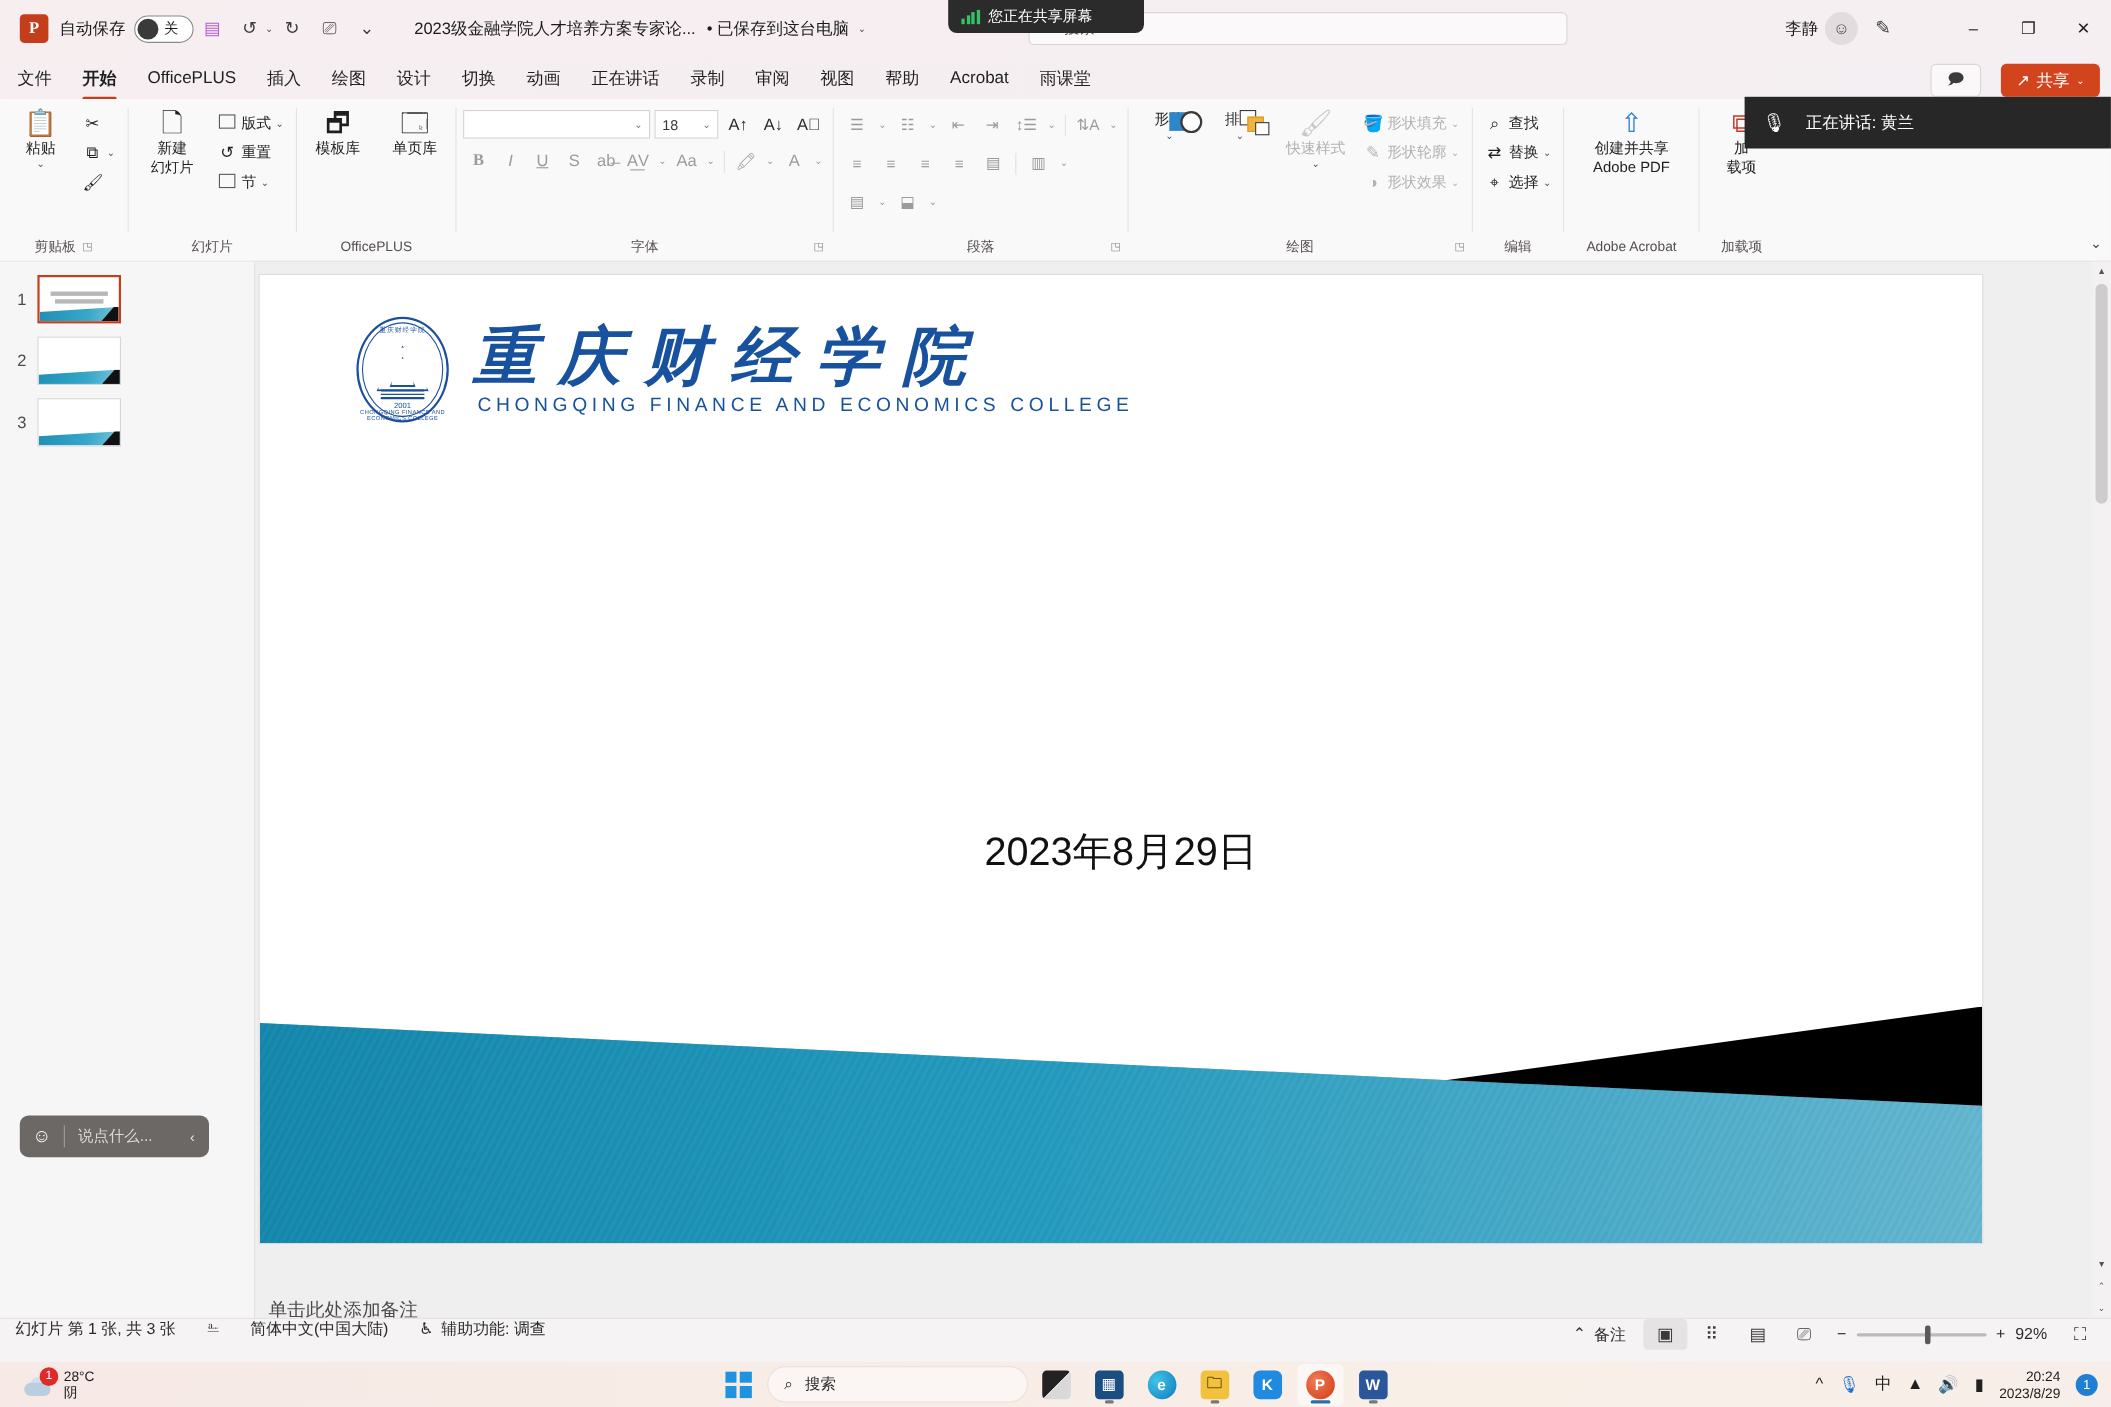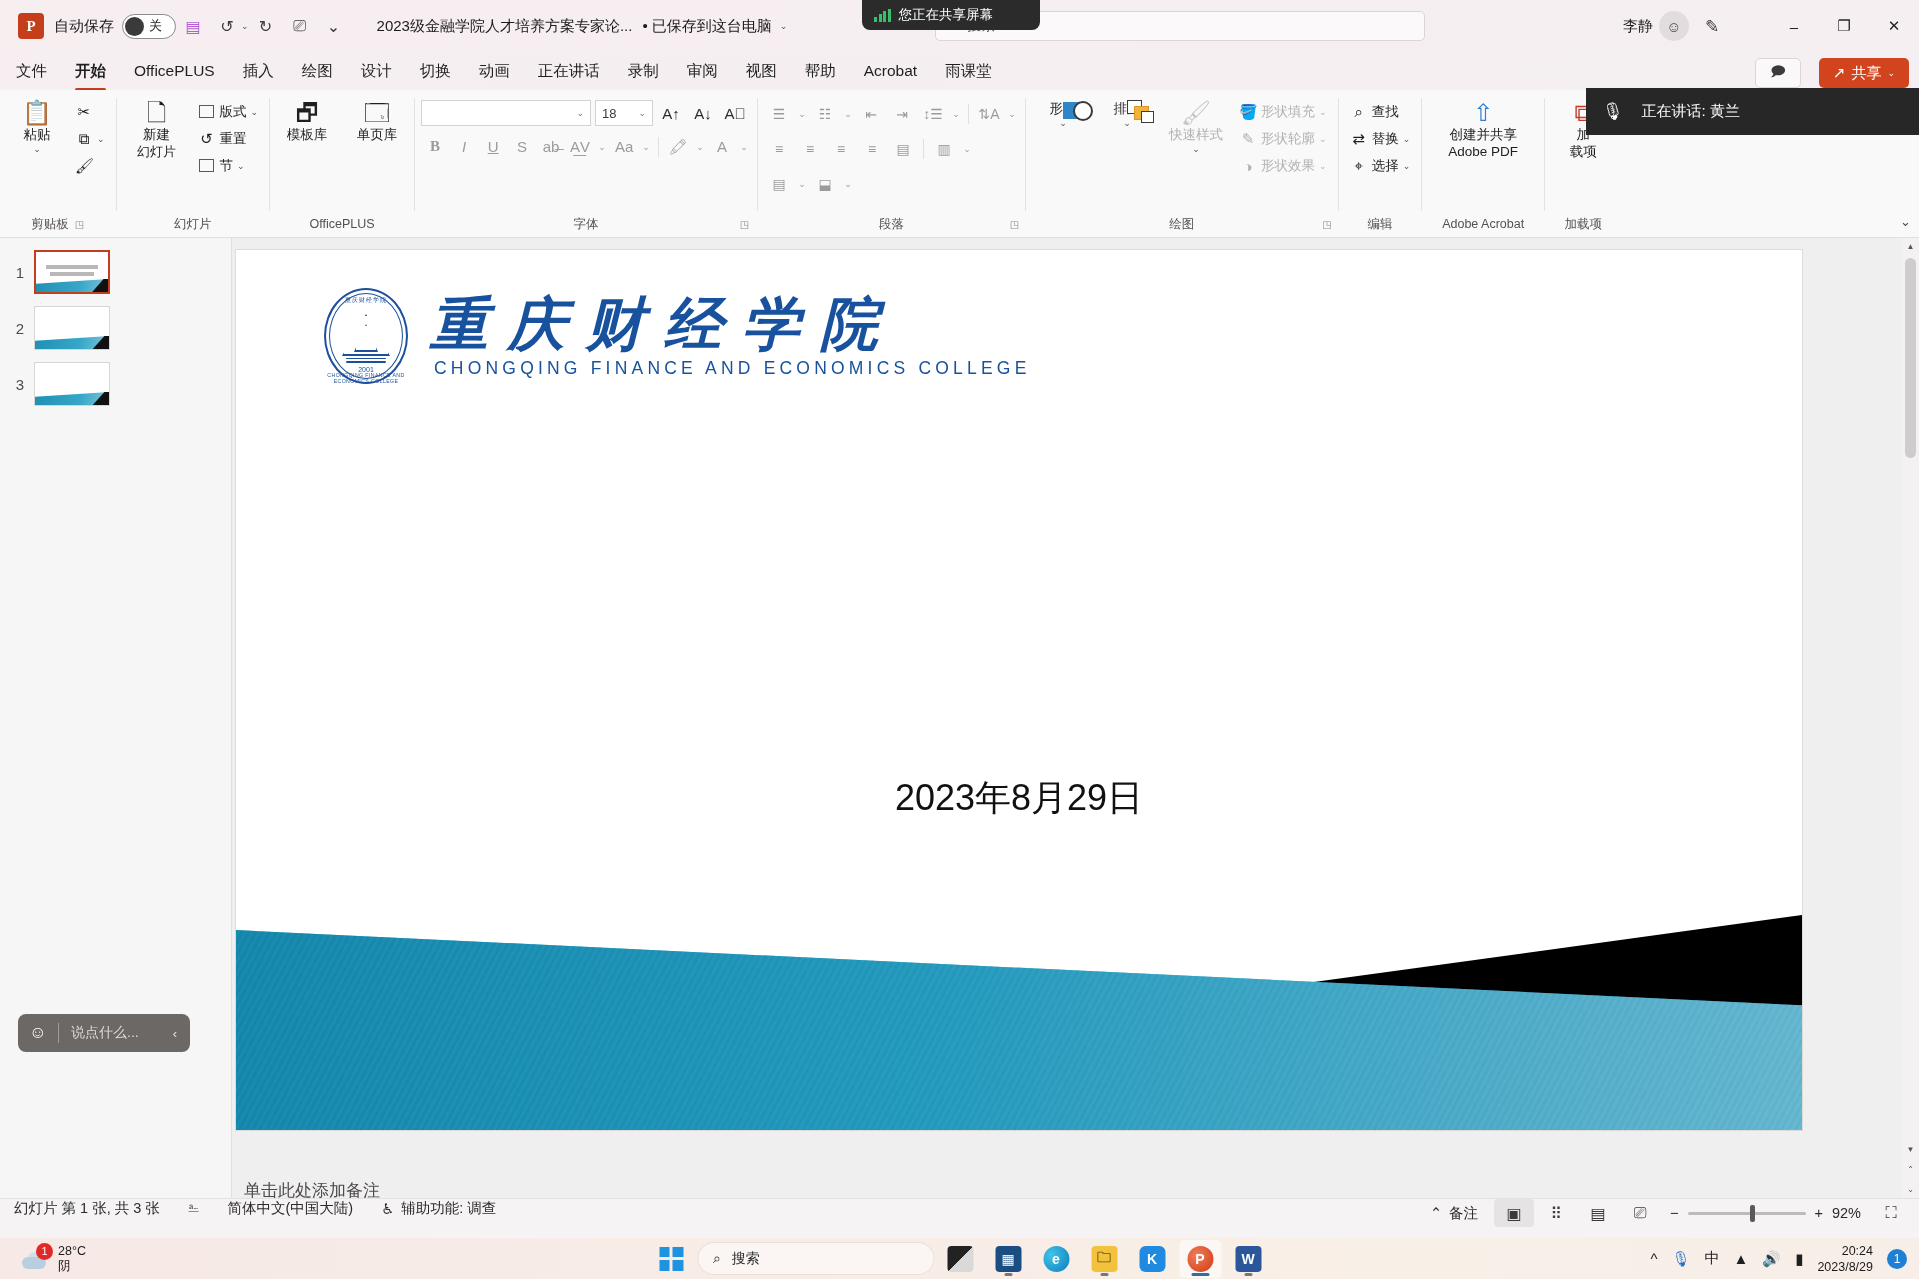--- a/index.html
+++ b/index.html
@@ -236,21 +236,21 @@
   }
 
   .slide-title{
     position:absolute;left:0;top:260px;width:100%;text-align:center;
     font-family:"DejaVu Serif","Liberation Serif",serif;
     font-weight:bold;color:#0b0b0b;
   }
   .slide-title .l1{font-size:62px;letter-spacing:8px;line-height:92px;}
   .slide-title .l2{font-size:62px;letter-spacing:10px;line-height:100px;}
   .slide-date{
-    position:absolute;left:0;top:524px;width:100%;text-align:center;
+    position:absolute;left:0;top:500px;width:100%;text-align:center;
     font-size:36px;color:#111;font-family:"Liberation Sans",sans-serif;
   }
   .band-dark{
     position:absolute;left:0;bottom:0;width:100%;height:215px;background:#000;
     clip-path:polygon(0 100%,100% 0,100% 100%);
   }
   .band-teal{
     position:absolute;left:0;bottom:0;width:100%;height:215px;
     background:repeating-linear-gradient(118deg,#1b8cb0 0px,#1b8cb0 3px,#2499bd 3px,#2499bd 6px);
     clip-path:polygon(0 7%,100% 42%,100% 100%,0 100%);

